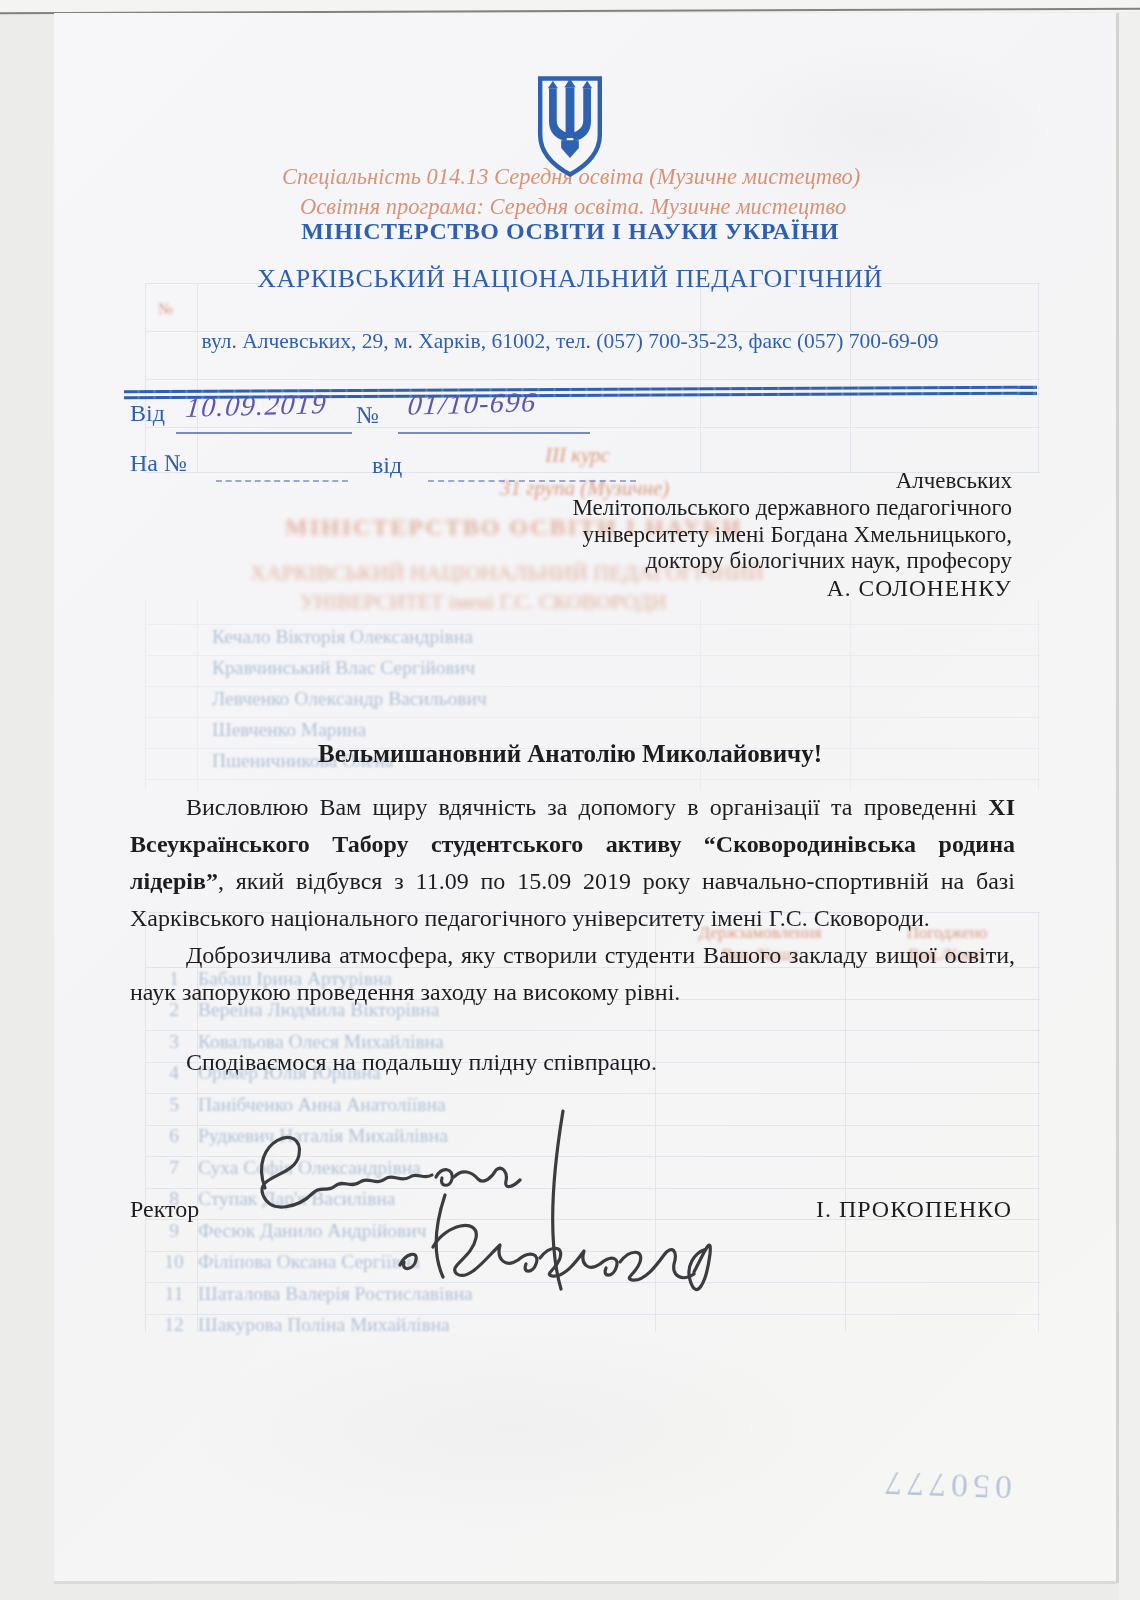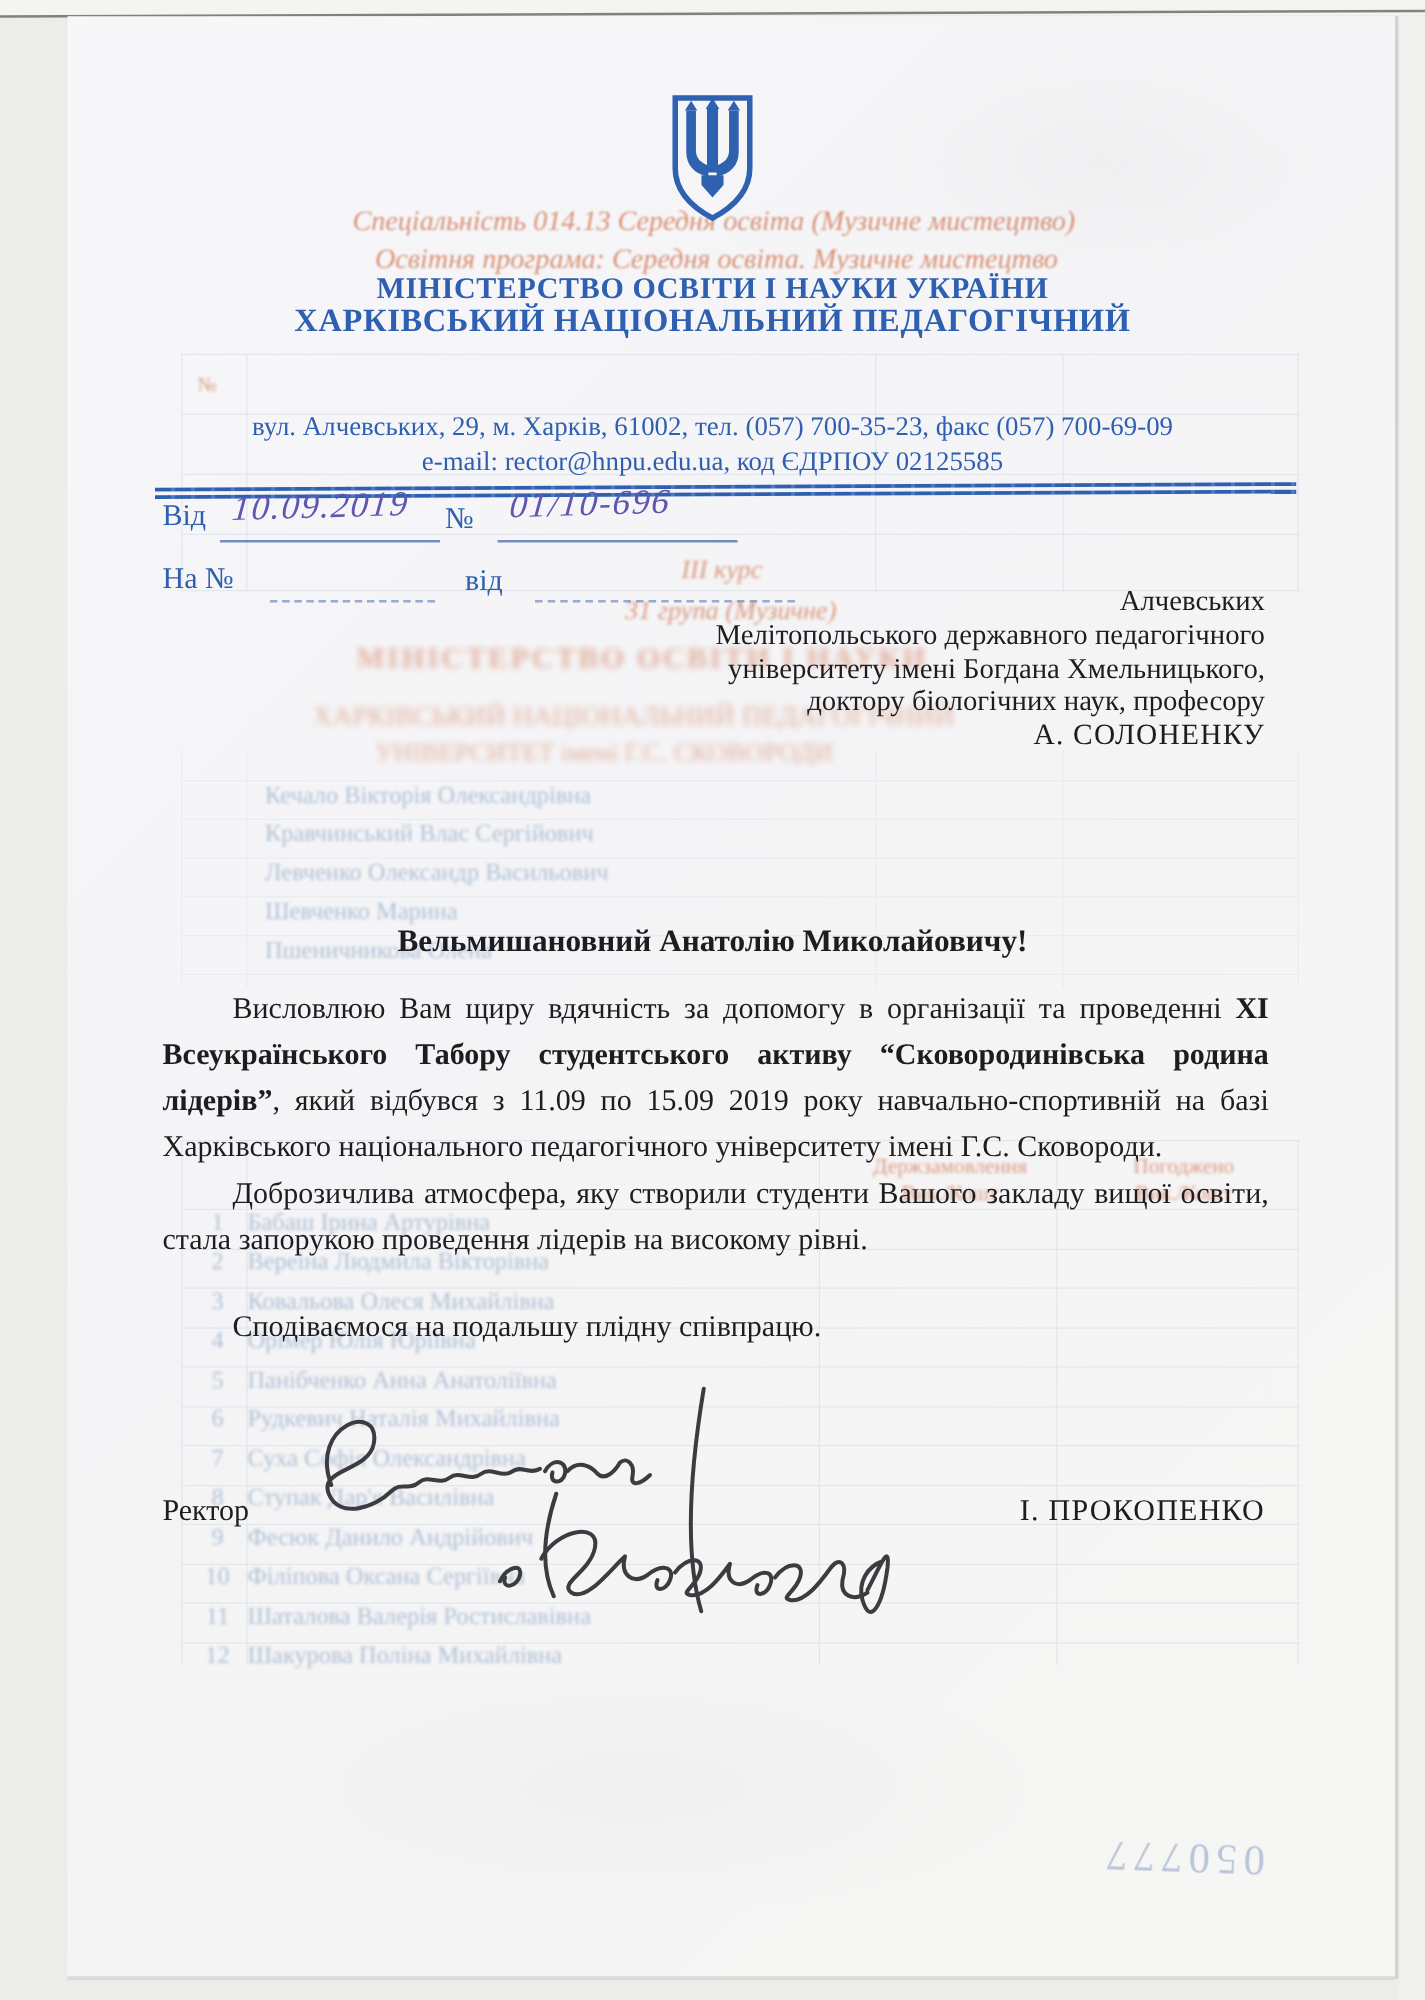--- a/index.html
+++ b/index.html
@@ -26,21 +26,21 @@
   .ghost-grid .v{position:absolute;top:0;height:100%;width:1px;background:#b7c6d8;}
   .ghost-row{position:absolute;font-size:19.5px;color:#9fb4cd;filter:blur(1.3px);opacity:.8;white-space:nowrap;z-index:1;pointer-events:none;}
   .ghost-num{display:inline-block;width:48px;text-align:center;}
   .ghost-mirrored{transform:rotate(182deg);letter-spacing:5px;filter:blur(0.6px);opacity:.5;font-size:34px;color:#7d96be;}
   
   .print{position:absolute;z-index:3;}
   .blue{color:#2e5fb0;}
   .lh-center{left:100px;width:940px;text-align:center;}
   .lh-country{top:182px;font-size:24px;font-weight:bold;letter-spacing:2px;}
   .lh-ministry{top:218px;font-size:24px;font-weight:bold;letter-spacing:.5px;}
-  .lh-univ1{top:242px;font-size:26px;font-weight:bold;letter-spacing:.5px;}
+  .lh-univ1{top:264px;font-size:26px;font-weight:normal;letter-spacing:.5px;}
   .lh-univ2{top:291px;font-size:25px;font-weight:bold;letter-spacing:.5px;}
   .lh-addr{top:329px;font-size:21.5px;}
   .lh-mail{top:357px;font-size:21.5px;}
   .rule2{position:absolute;left:124px;top:388px;width:913px;z-index:3;transform:rotate(-0.28deg);}
   .rule2 .r{height:2.6px;background:repeating-linear-gradient(90deg,#2e5fb0 0 13px,#4a77c4 13px 16px);margin-bottom:3.6px;}
   
   .ref-label{font-size:24px;color:#2e5fb0;z-index:3;}
   .hand{font-style:italic;color:#5f55b2;transform:skewX(-7deg) rotate(-1.6deg);letter-spacing:1.5px;font-size:28px;white-space:nowrap;z-index:4;}
   .u-solid{position:absolute;height:0;border-bottom:2px solid rgba(62,94,170,.7);z-index:3;}
   .u-dash{position:absolute;height:0;border-bottom:2px dashed rgba(62,94,170,.5);z-index:3;}
@@ -167,21 +167,20 @@
         <path d="M15 13 l4.5 -7 l4.5 7 z"></path>
         <path d="M46 13 l4.5 -7 l4.5 7 z"></path>
         <path d="M27 60 h16 v7 l-8 9 l-8 -9 z"></path>
       </g>
     </svg>
   </div>
 
   <div class="print blue lh-center lh-ministry">МІНІСТЕРСТВО ОСВІТИ І НАУКИ УКРАЇНИ</div>
   <div class="print blue lh-center lh-univ1">ХАРКІВСЬКИЙ НАЦІОНАЛЬНИЙ ПЕДАГОГІЧНИЙ</div>
   <div class="print blue lh-center lh-addr">вул. Алчевських, 29, м. Харків, 61002, тел. (057) 700-35-23, факс (057) 700-69-09</div>
-  <div class="print blue lh-center lh-mail">e-mail: rector@hnpu.edu.ua, код ЄДРПОУ 02125585</div>
   <div class="rule2">
       <div class="r"></div>
       <div class="r"></div>
     </div>
 
   <div class="print ref-label" style="left:130px;top:400px;">Від</div>
   <div class="print hand" style="left:186px;top:390px;">10.09.2019</div>
   <div class="u-solid" style="left:176px;top:432px;width:176px;"></div>
   <div class="print ref-label" style="left:356px;top:402px;">№</div>
   <div class="print hand" style="left:408px;top:388px;">01/10-696</div>
@@ -196,21 +195,21 @@
     <div>Алчевських</div>
     <div>Мелітопольського державного педагогічного</div>
     <div>університету імені Богдана Хмельницького,</div>
     <div>доктору біологічних наук, професору</div>
     <div class="cap">А. СОЛОНЕНКУ</div>
   </div>
 
   <div class="print salutation">Вельмишановний Анатолію Миколайовичу!</div>
   <div class="print bodytext">
     <p><span>Висловлюю Вам щиру вдячність за допомогу в організації та проведенні </span><b>ХІ Всеукраїнського Табору студентського активу “Сковородинівська родина лідерів”</b><span>, який відбувся з 11.09 по 15.09 2019 року навчально-спортивній на базі Харківського національного педагогічного університету імені Г.С. Сковороди.</span></p>
-    <p>Доброзичлива атмосфера, яку створили студенти Вашого закладу вищої освіти, стала запорукою проведення лідерів на високому рівні.</p>
+    <p>Доброзичлива атмосфера, яку створили студенти Вашого закладу вищої освіти, наук запорукою проведення заходу на високому рівні.</p>
     <p class="sp">Сподіваємося на подальшу плідну співпрацю.</p>
   </div>
 
   <div class="print signoff-title">Ректор</div>
   <div class="print signoff-name">І. ПРОКОПЕНКО</div>
 
   <div class="sig-svg">
     <svg width="570" height="215" viewBox="0 0 570 215">
       <g fill="none" stroke="#3c3c40" stroke-width="3.2" stroke-linecap="round" stroke-linejoin="round">
 

